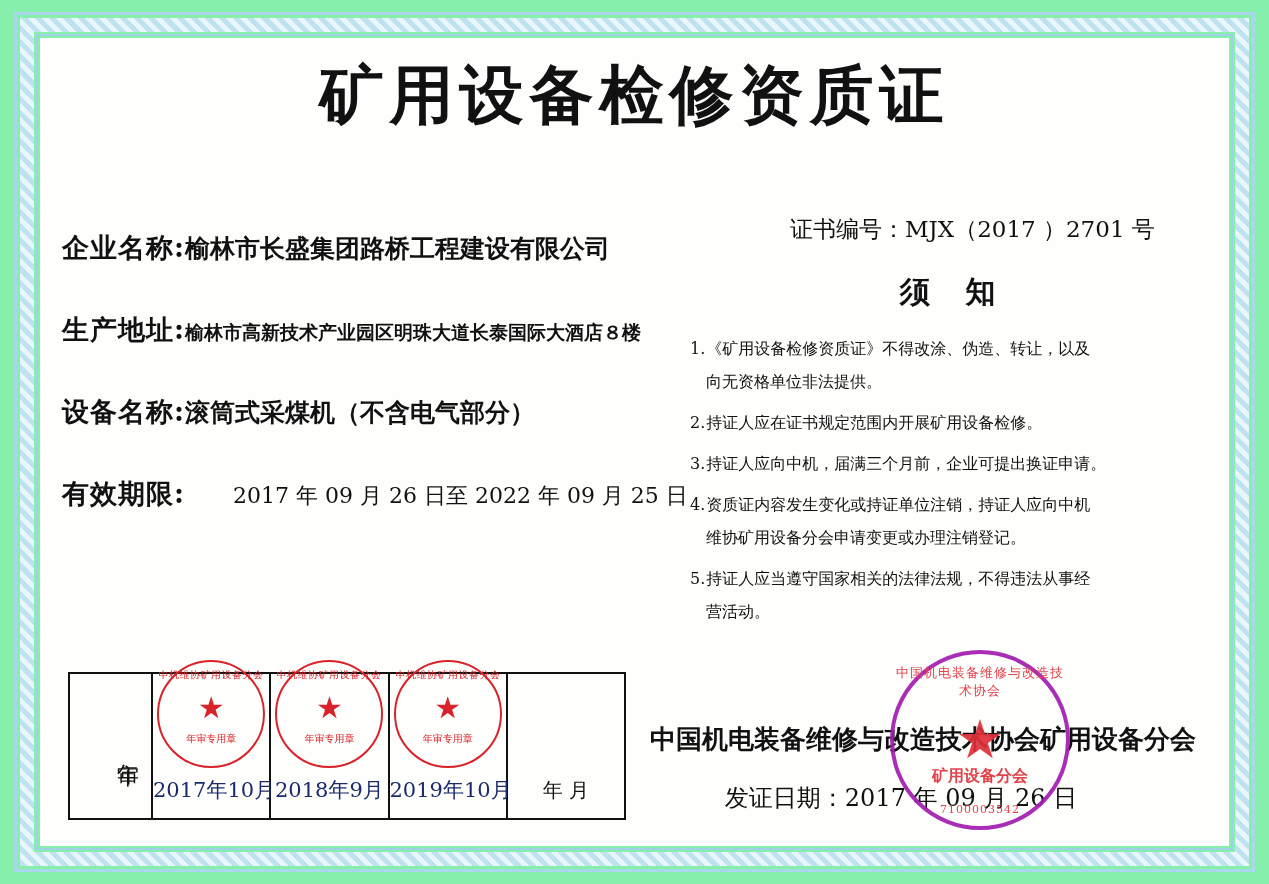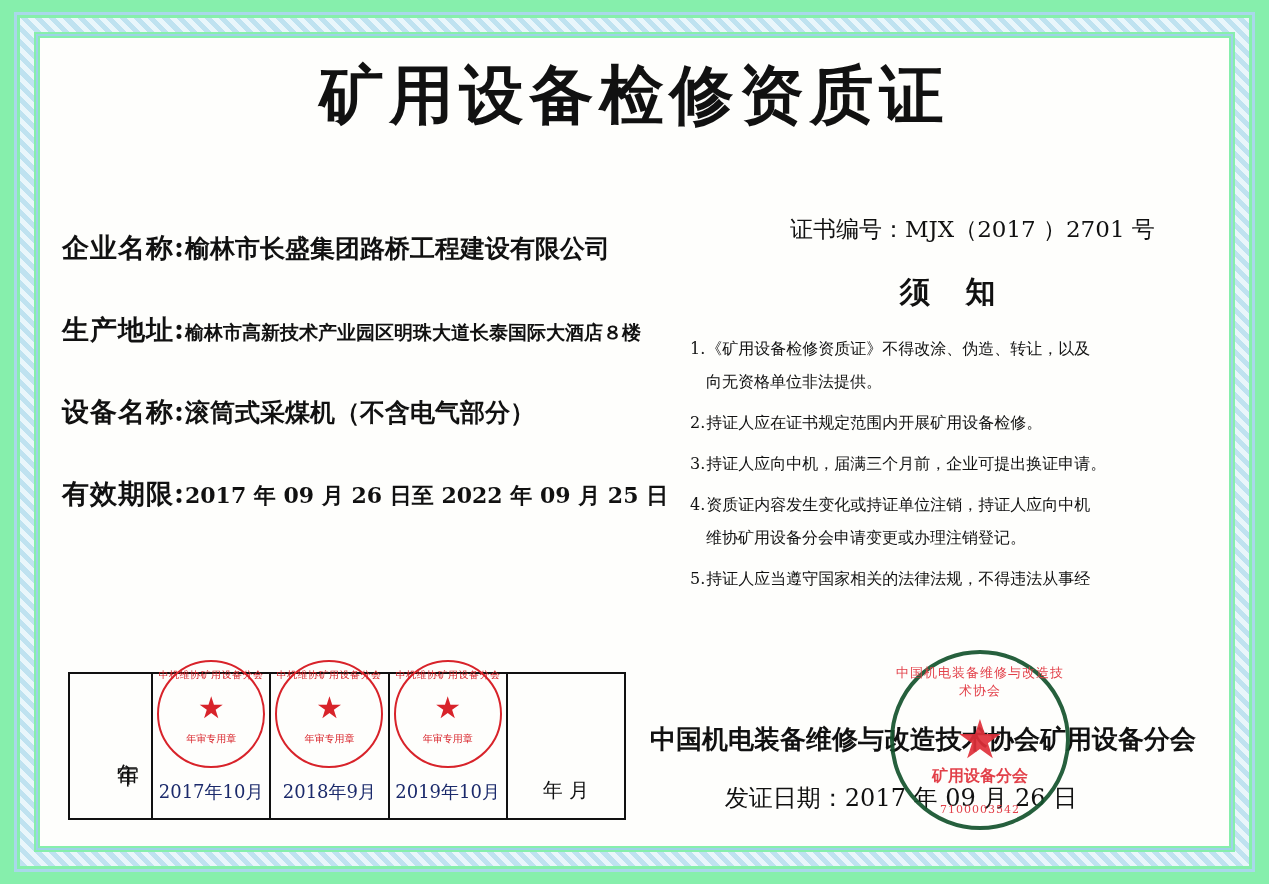--- a/index.html
+++ b/index.html
@@ -88,21 +88,22 @@
     font-size: 25px;
     font-weight: bold;
     color: #111;
   }
   .field-value.small {
     font-size: 19px;
     font-weight: bold;
   }
   .field-value.plain {
     font-size: 22px;
-    font-weight: bold;
+    font-weight: normal;
+    margin-left: 48px;
   }
 
   
   .cert-no {
     position: absolute;
     left: 790px;
     top: 214px;
     font-family: "DejaVu Serif", "Liberation Serif", serif;
     font-size: 23px;
     color: #111;
@@ -226,33 +227,33 @@
     text-align: center;
     font-size: 10px;
     font-family: "DejaVu Serif", "Liberation Serif", serif;
   }
   .rt-date {
     position: absolute;
     left: 0; right: 0;
     bottom: 14px;
     text-align: center;
     font-family: "DejaVu Serif", "Liberation Serif", serif;
-    font-size: 18px;
+    font-size: 21px;
     color: #1b2a6b;
     white-space: nowrap;
   }
   .rt-date.blank { color: #111; font-size: 20px; }
 
   
   .seal {
     position: absolute;
     left: 890px;
     top: 650px;
     width: 172px; height: 172px;
-    border: 4px solid #14532d;
+    border: 4px solid #a21caf;
     border-radius: 50%;
     color: #e0303a;
     opacity: 0.92;
   }
   .seal .star {
     position: absolute;
     left: 50%; top: 50%;
     transform: translate(-50%, -50%);
     font-size: 54px;
     line-height: 1;
@@ -333,20 +334,21 @@
     </div>
     <div class="notice-item">
       <span class="idx">3.</span><span>持证人应向中机，届满三个月前，企业可提出换证申请。</span>
     </div>
     <div class="notice-item">
       <span class="idx">4.</span><span>资质证内容发生变化或持证单位注销，持证人应向中机</span>
       <span class="cont">维协矿用设备分会申请变更或办理注销登记。</span>
     </div>
     <div class="notice-item">
       <span class="idx">5.</span><span>持证人应当遵守国家相关的法律法规，不得违法从事经</span>
+      <span class="cont">营活动。</span>
     </div>
   </div>
 
   <div class="issuer">中国机电装备维修与改造技术协会矿用设备分会</div>
   <div class="issue-date">
     <span>发证日期：</span><span>2017 年 09 月 26 日</span>
   </div>
 
   <div class="review-table">
     <div class="rt-head">

